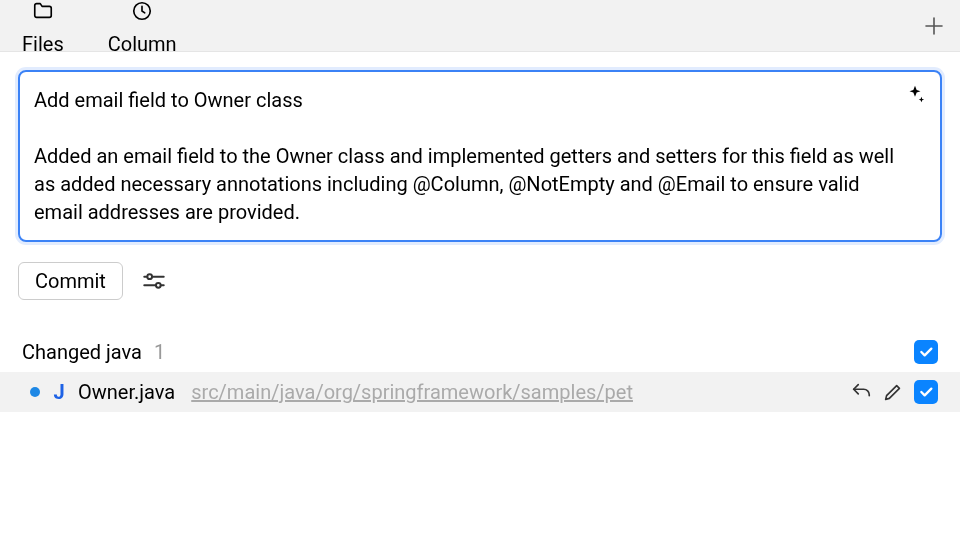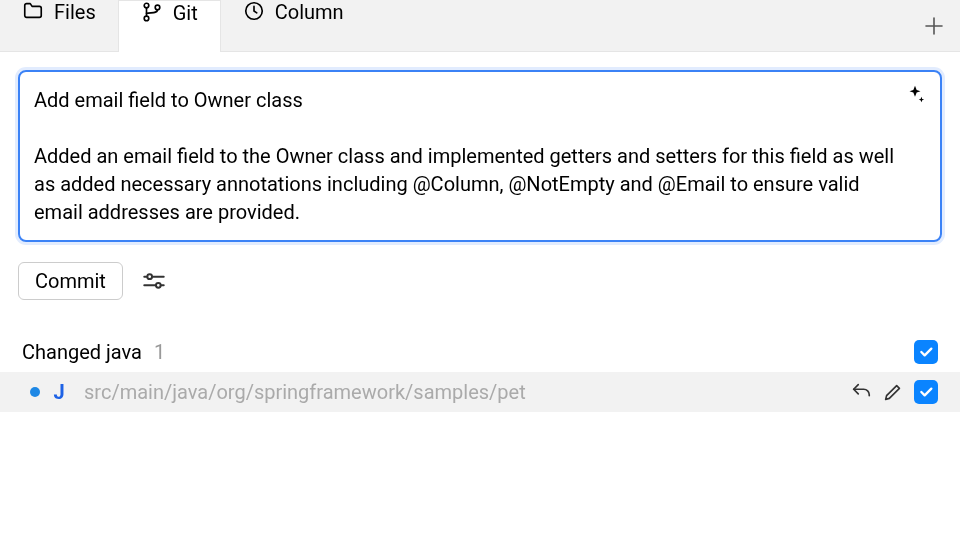--- a/index.html
+++ b/index.html
@@ -15,25 +15,26 @@
     .tabbar {
       display: flex;
       align-items: stretch;
       background: #f2f2f2;
       border-bottom: 1px solid #e5e5e5;
       height: 52px;
       position: relative;
     }
     .tab {
       display: flex;
-      align-items: flex-start;
+      align-items: center;
       gap: 10px;
       padding: 0 22px;
       cursor: pointer;
       color: #000;
+      flex-direction: column;
     }
     .tab.active {
       background: #fff;
       border-top: 1px solid #e5e5e5;
       border-left: 1px solid #e5e5e5;
       border-right: 1px solid #e5e5e5;
       margin-bottom: -1px;
     }
     .tab .icon { display: flex; align-items: center; justify-content: center; }
     .tabbar-spacer { flex: 1; }
@@ -127,20 +128,21 @@
       text-align: center;
     }
     .file-name { font-size: 20px; }
     .file-path {
       color: #aaa;
       font-size: 20px;
       flex: 1;
       white-space: nowrap;
       overflow: hidden;
       margin-left: 6px;
+      text-decoration: underline;
     }
     .file-actions { display: flex; align-items: center; gap: 10px; }
     .icon-btn { display: flex; align-items: center; cursor: pointer; color: #333; }
     .checkbox {
       width: 24px;
       height: 24px;
       border-radius: 5px;
       background: #0a84ff;
       display: flex;
       align-items: center;
@@ -152,32 +154,20 @@
 <body>
 
 <div class="tabbar">
   <div class="tab">
     <span class="icon">
       <svg width="22" height="22" viewBox="0 0 24 24" fill="none" stroke="currentColor" stroke-width="1.8" stroke-linecap="round" stroke-linejoin="round">
           <path d="M3 6a2 2 0 0 1 2-2h4l2 3h8a2 2 0 0 1 2 2v8a2 2 0 0 1-2 2H5a2 2 0 0 1-2-2V6z"></path>
         </svg>
     </span>
     <span>Files</span>
-  </div>
-  <div class="tab active">
-    <span class="icon">
-      <svg width="22" height="22" viewBox="0 0 24 24" fill="none" stroke="currentColor" stroke-width="1.8" stroke-linecap="round" stroke-linejoin="round">
-          <circle cx="6" cy="5" r="2.5"></circle>
-          <circle cx="6" cy="19" r="2.5"></circle>
-          <circle cx="18" cy="7" r="2.5"></circle>
-          <path d="M6 7.5v9"></path>
-          <path d="M18 9.5c0 4-6 3-12 4"></path>
-        </svg>
-    </span>
-    <span>Git</span>
   </div>
   <div class="tab">
     <span class="icon">
       <svg width="22" height="22" viewBox="0 0 24 24" fill="none" stroke="currentColor" stroke-width="1.8" stroke-linecap="round" stroke-linejoin="round">
           <circle cx="12" cy="12" r="9"></circle>
           <path d="M12 7v5l3 2"></path>
         </svg>
     </span>
     <span>Column</span>
   </div>
@@ -220,20 +210,21 @@
     <div class="checkbox">
       <svg width="16" height="16" viewBox="0 0 24 24" fill="none" stroke="#fff" stroke-width="3.5" stroke-linecap="round" stroke-linejoin="round">
           <path d="M5 12l5 5L20 7"></path>
         </svg>
     </div>
   </div>
 
   <div class="file-row">
     <span class="dot"></span>
     <span class="j-badge">J</span>
+    <span class="file-name">Owner.java</span>
     <span class="file-path">src/main/java/org/springframework/samples/pet</span>
     <div class="file-actions">
       <div class="icon-btn">
         <svg width="22" height="22" viewBox="0 0 24 24" fill="none" stroke="currentColor" stroke-width="1.8" stroke-linecap="round" stroke-linejoin="round">
             <path d="M9 14L4 9l5-5"></path>
             <path d="M4 9h11a6 6 0 0 1 6 6v1"></path>
           </svg>
       </div>
       <div class="icon-btn">
         <svg width="22" height="22" viewBox="0 0 24 24" fill="none" stroke="currentColor" stroke-width="1.8" stroke-linecap="round" stroke-linejoin="round">

